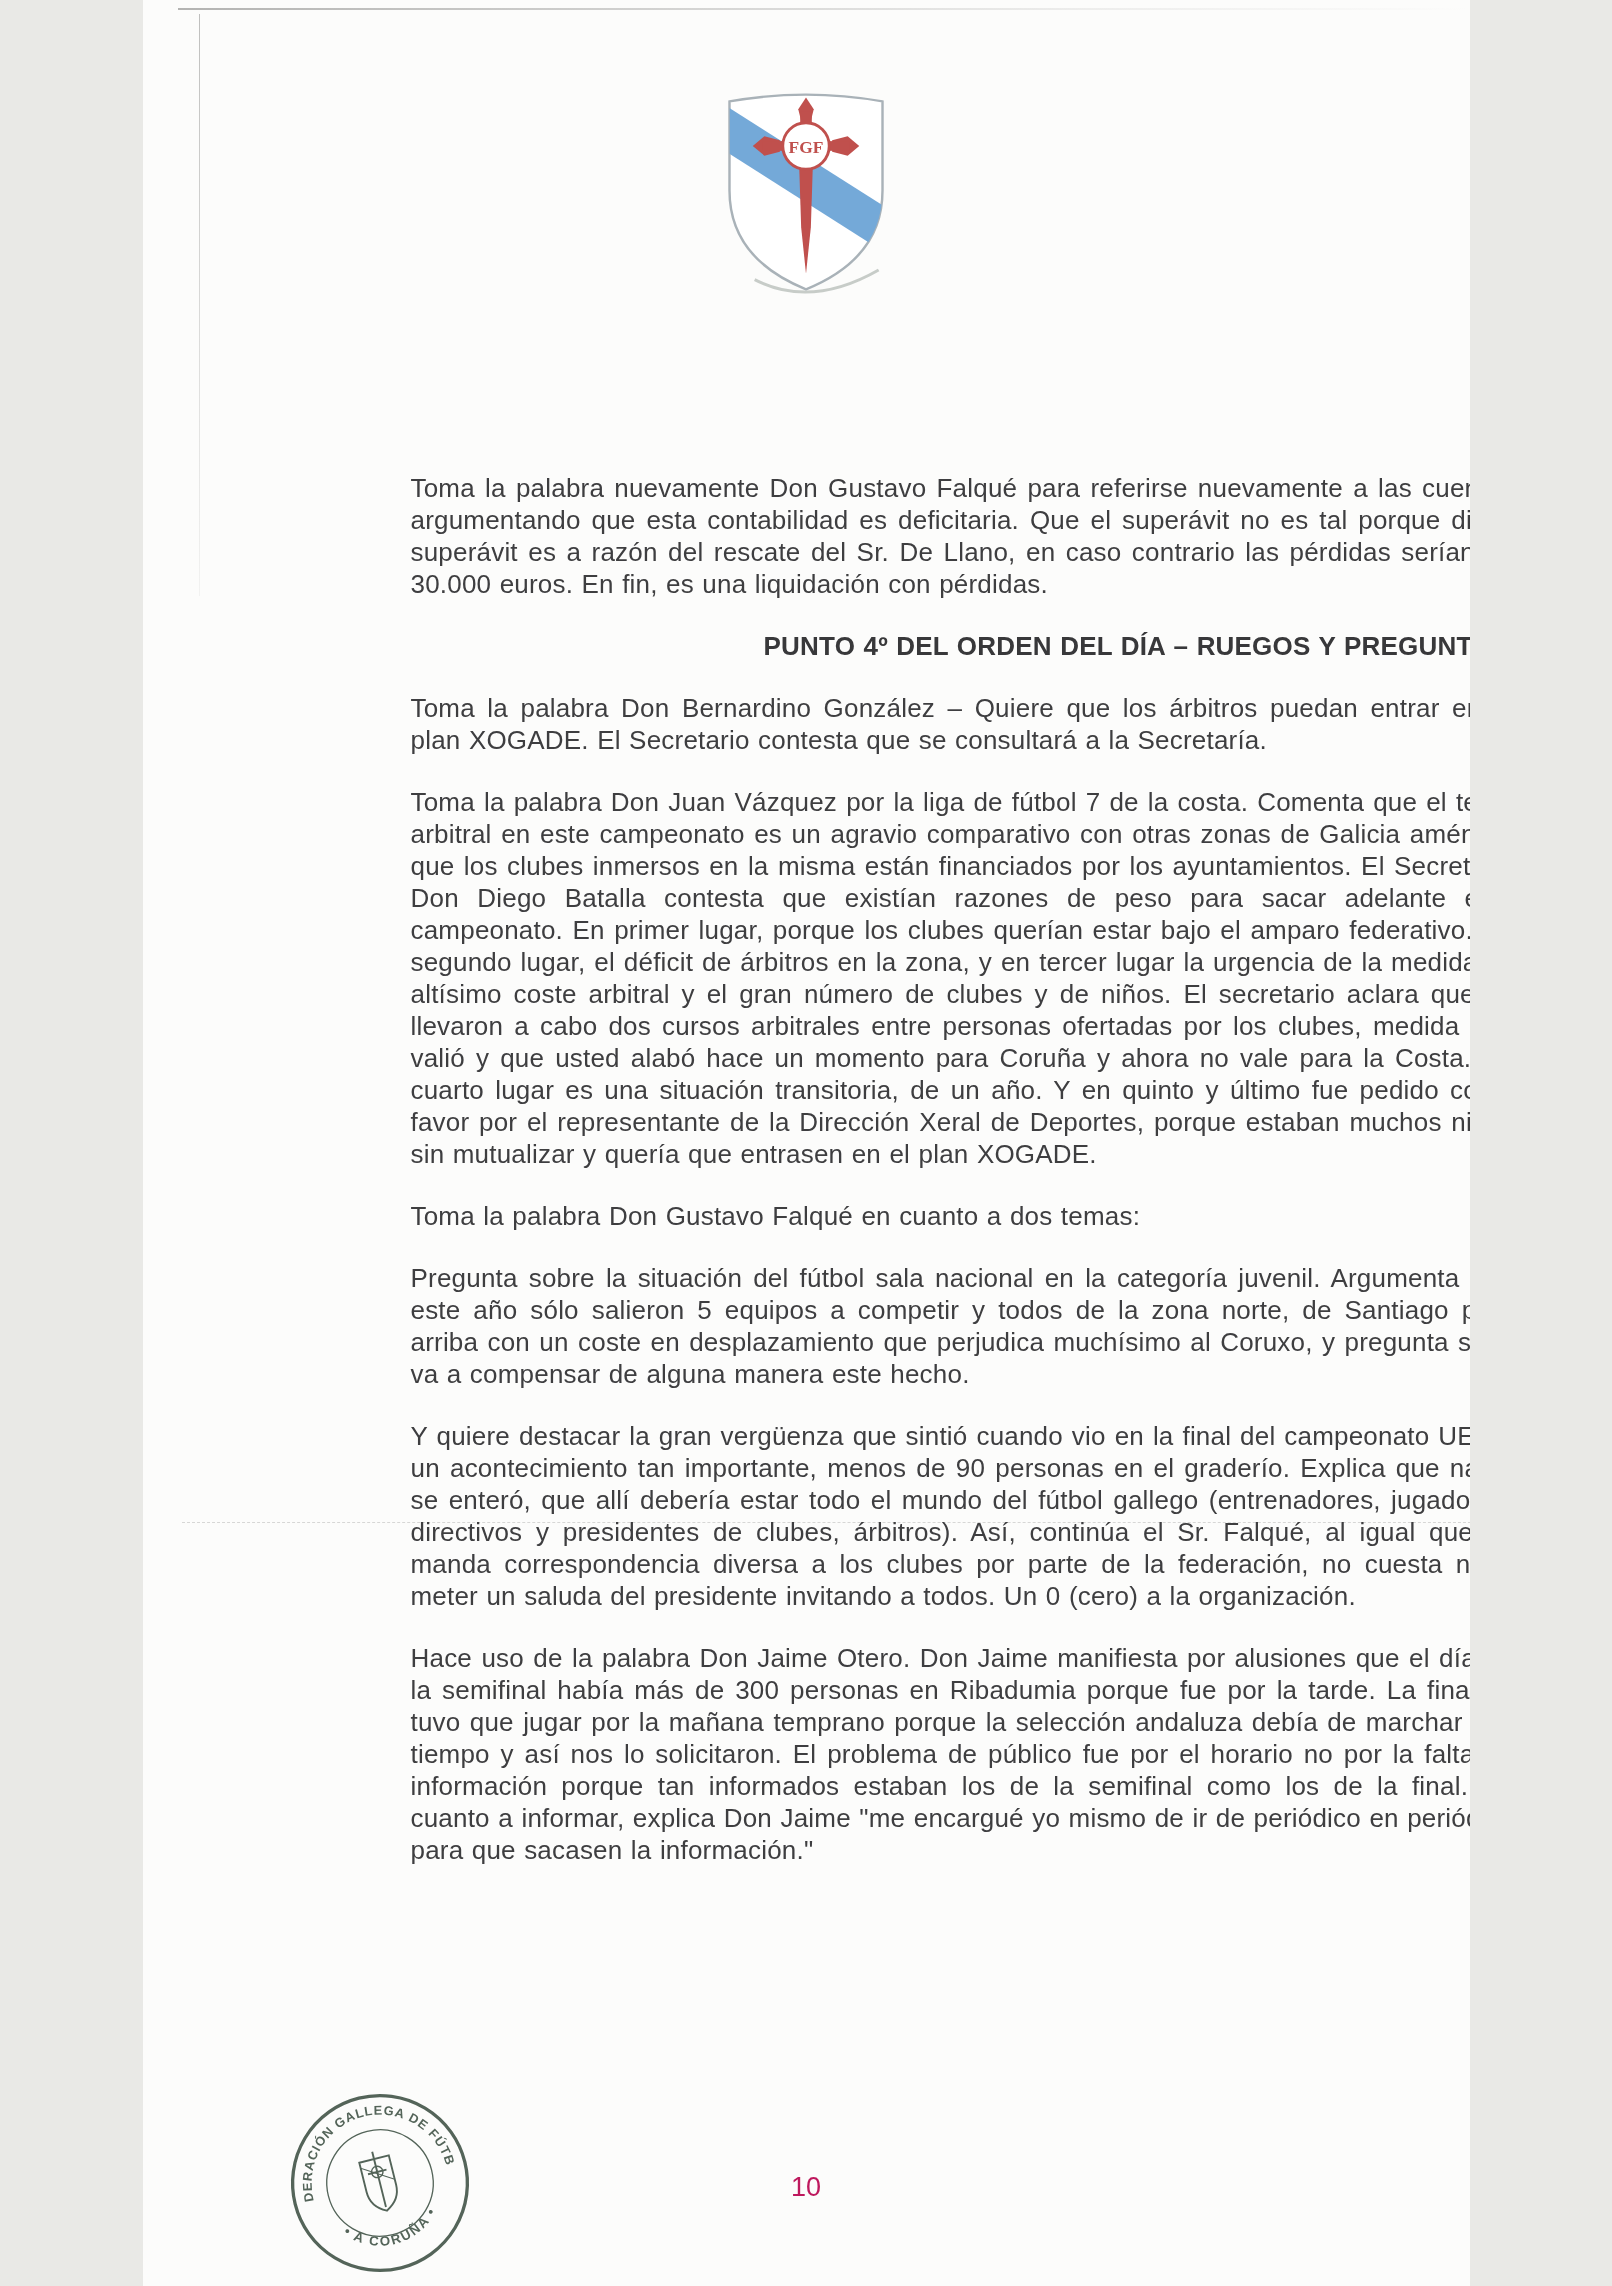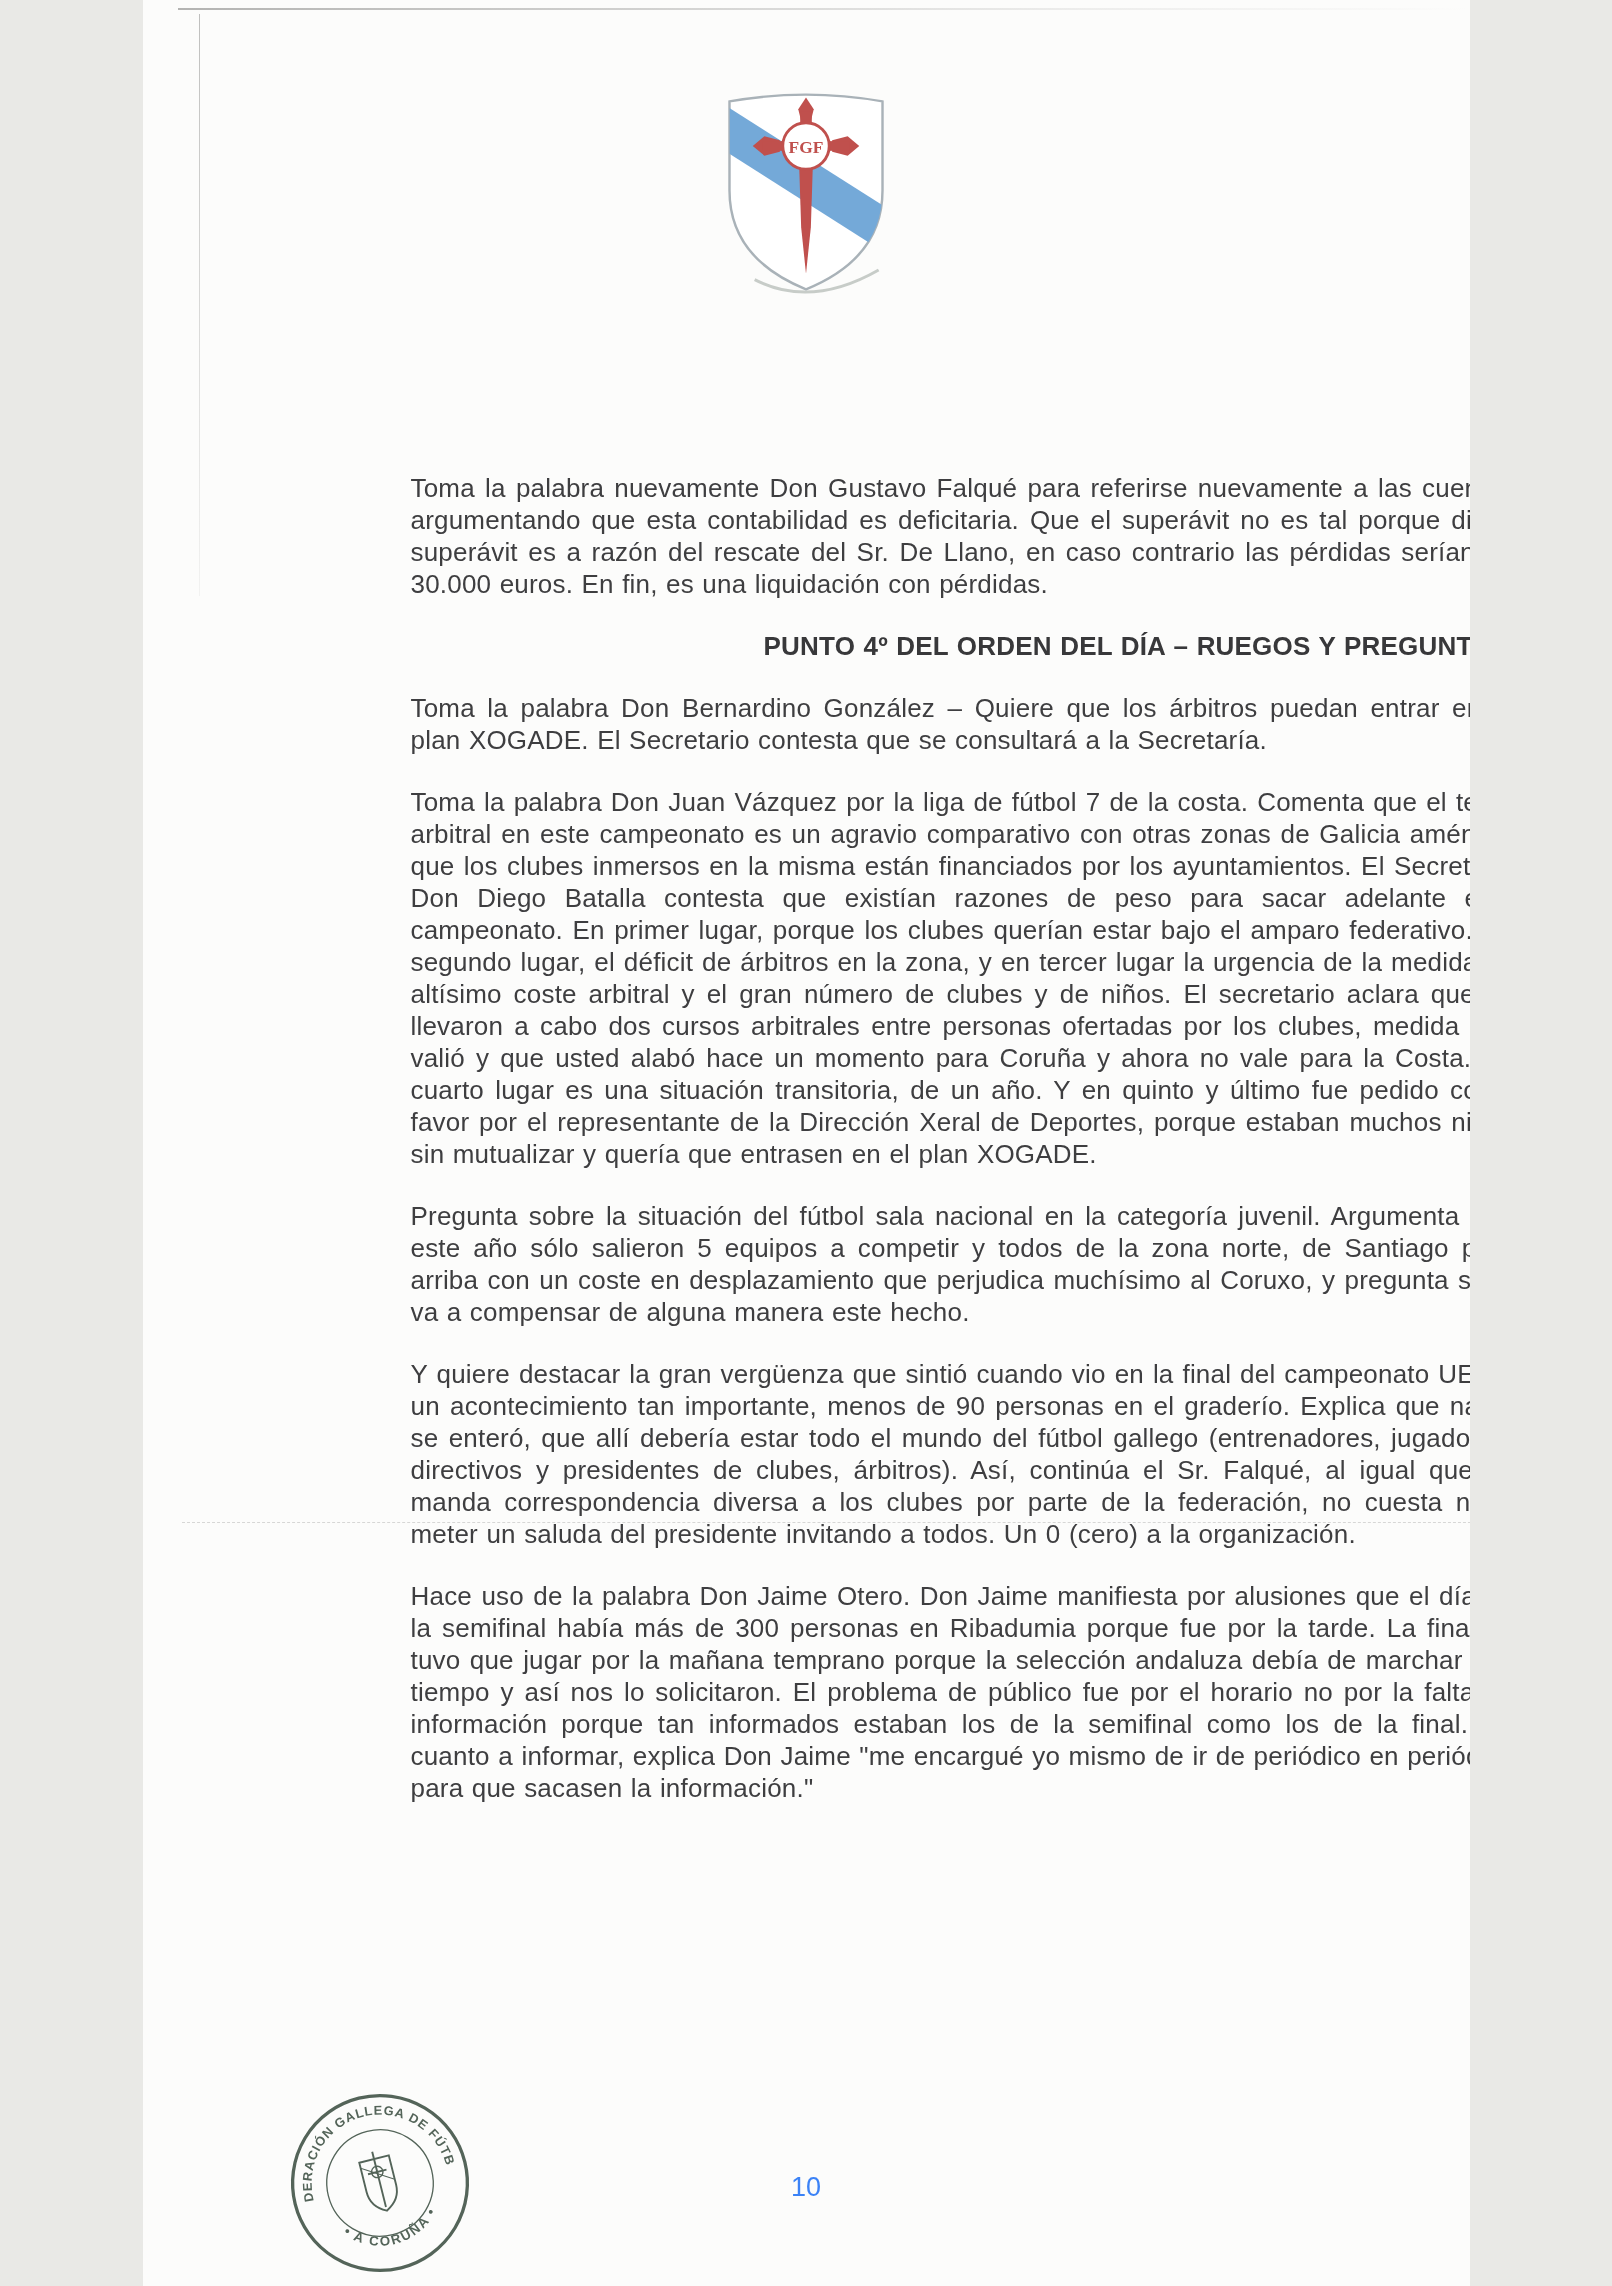--- a/index.html
+++ b/index.html
@@ -78,21 +78,21 @@
     opacity: 0.92;
   }
 
   .page-number {
     position: absolute;
     top: 2172px;
     left: 0;
     width: 100%;
     text-align: center;
     font-size: 27px;
-    color: #3b82f6;
+    color: #be185d;
   }
 </style>
 </head>
 <body>
 
 <div class="page">
 
   <div class="artifact top-line"></div>
   <div class="artifact fold-line"></div>
   <div class="artifact mid-line"></div>
@@ -126,20 +126,21 @@
       <circle cx="95" cy="66" r="24" fill="#ffffff" stroke="#c0504d" stroke-width="3"></circle>
       <text x="95" y="73" text-anchor="middle" font-size="18" font-weight="bold" font-family="Liberation Serif, serif" fill="#c0504d">FGF</text>
     </svg>
   </div>
 
   <div class="content">
     <p>Toma la palabra nuevamente Don Gustavo Falqué para referirse nuevamente a las cuentas argumentando que esta contabilidad es deficitaria. Que el superávit no es tal porque dicho superávit es a razón del rescate del Sr. De Llano, en caso contrario las pérdidas serían de 30.000 euros. En fin, es una liquidación con pérdidas.</p>
     <h2 class="heading">PUNTO 4º DEL ORDEN DEL DÍA – RUEGOS Y PREGUNTAS.</h2>
     <p>Toma la palabra Don Bernardino González – Quiere que los árbitros puedan entrar en el plan XOGADE. El Secretario contesta que se consultará a la Secretaría.</p>
     <p>Toma la palabra Don Juan Vázquez por la liga de fútbol 7 de la costa. Comenta que el tema arbitral en este campeonato es un agravio comparativo con otras zonas de Galicia amén de que los clubes inmersos en la misma están financiados por los ayuntamientos. El Secretario Don Diego Batalla contesta que existían razones de peso para sacar adelante este campeonato. En primer lugar, porque los clubes querían estar bajo el amparo federativo. En segundo lugar, el déficit de árbitros en la zona, y en tercer lugar la urgencia de la medida, el altísimo coste arbitral y el gran número de clubes y de niños. El secretario aclara que se llevaron a cabo dos cursos arbitrales entre personas ofertadas por los clubes, medida que valió y que usted alabó hace un momento para Coruña y ahora no vale para la Costa. En cuarto lugar es una situación transitoria, de un año. Y en quinto y último fue pedido como favor por el representante de la Dirección Xeral de Deportes, porque estaban muchos niños sin mutualizar y quería que entrasen en el plan XOGADE.</p>
+    <p>Toma la palabra Don Gustavo Falqué en cuanto a dos temas:</p>
     <p>Pregunta sobre la situación del fútbol sala nacional en la categoría juvenil. Argumenta que este año sólo salieron 5 equipos a competir y todos de la zona norte, de Santiago para arriba con un coste en desplazamiento que perjudica muchísimo al Coruxo, y pregunta si se va a compensar de alguna manera este hecho.</p>
     <p>Y quiere destacar la gran vergüenza que sintió cuando vio en la final del campeonato UEFA, un acontecimiento tan importante, menos de 90 personas en el graderío. Explica que nadie se enteró, que allí debería estar todo el mundo del fútbol gallego (entrenadores, jugadores, directivos y presidentes de clubes, árbitros). Así, continúa el Sr. Falqué, al igual que se manda correspondencia diversa a los clubes por parte de la federación, no cuesta nada meter un saluda del presidente invitando a todos. Un 0 (cero) a la organización.</p>
     <p>Hace uso de la palabra Don Jaime Otero. Don Jaime manifiesta por alusiones que el día de la semifinal había más de 300 personas en Ribadumia porque fue por la tarde. La final se tuvo que jugar por la mañana temprano porque la selección andaluza debía de marchar con tiempo y así nos lo solicitaron. El problema de público fue por el horario no por la falta de información porque tan informados estaban los de la semifinal como los de la final. En cuanto a informar,  explica Don Jaime "me encargué yo mismo de ir de periódico en periódico para que sacasen la información."</p>
   </div>
 
   <div class="stamp">
     <svg width="190" height="190" viewBox="0 0 200 200">
       <defs>
         <path id="stampArcTop" d="M 28 100 A 72 72 0 0 1 172 100"></path>
         <path id="stampArcBottom" d="M 34 100 A 66 66 0 0 0 166 100"></path>

